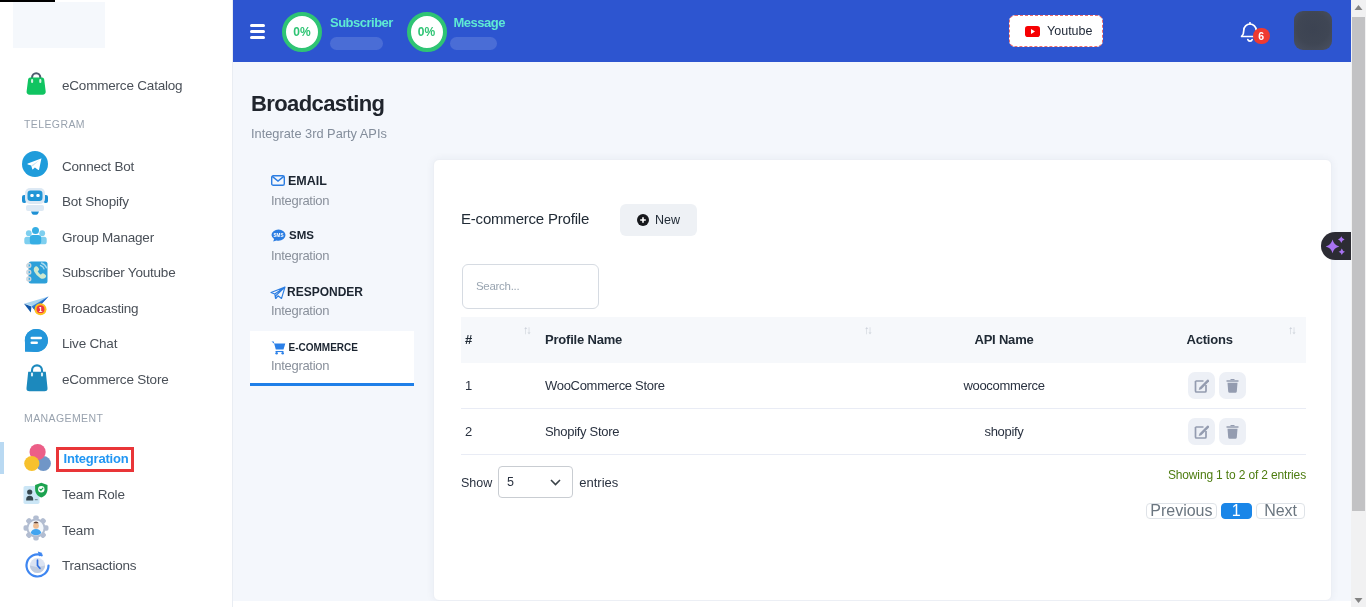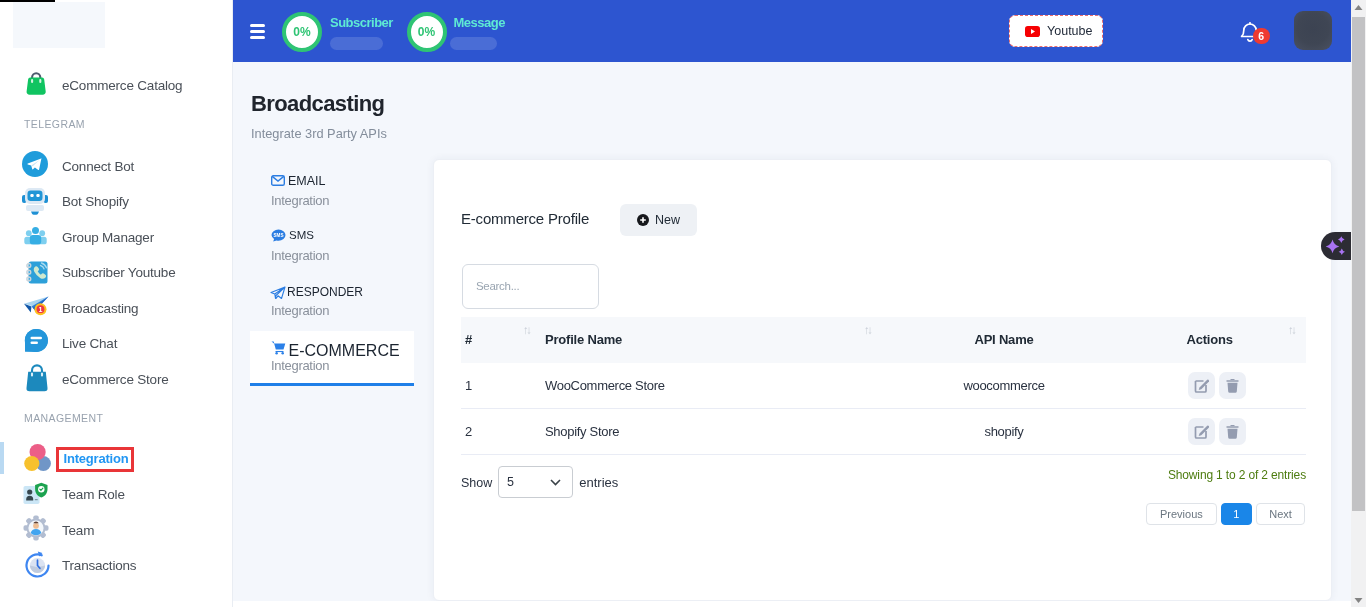--- a/index.html
+++ b/index.html
@@ -11,27 +11,27 @@
 .sect{position:absolute;left:24px;font-size:10.5px;color:#98a2ae;letter-spacing:.4px}
 .micon{position:absolute;left:23px}
 .topbar{position:absolute;left:233px;top:0;width:1118px;height:62px;background:#2d55d0}
 .content{position:absolute;left:233px;top:62px;width:1118px;height:539px;background:#f4f7fc}
 .card{position:absolute;left:200px;top:97px;width:899px;height:442px;background:#fff;border-radius:6px;box-shadow:0 0 8px rgba(30,50,90,.06);border:1px solid #eceff5}
 .ring{position:absolute;width:40px;height:40px;border-radius:50%;background:#fff;border:4.5px solid #2fc474;display:flex;align-items:center;justify-content:center}
 .ring span{font-size:12px;font-weight:bold;color:#2fc474}
 .tbl{position:absolute;color:#5eead4;font-size:13px;font-weight:bold;letter-spacing:-.5px}
 .tbar{height:13.5px;border-radius:7px;background:rgba(255,255,255,.14)}
 .tbtn{position:absolute;top:15px;height:32px;background:#fff;border-radius:6px;display:flex;align-items:center;justify-content:center;font-size:12.5px;color:#222b3a;font-weight:400}
-.subt{position:absolute;font-size:12.5px;font-weight:normal;color:#1b2430;white-space:nowrap}
+.subt{position:absolute;font-size:12.5px;font-weight:bold;color:#1b2430;white-space:nowrap}
 .subg{position:absolute;font-size:13px;letter-spacing:-.3px;color:#89909b;white-space:nowrap}
 .sorti{position:absolute;font-size:11.5px;color:#c6ccd5;letter-spacing:-2.5px}
 .thx{position:absolute;font-size:13px;letter-spacing:-.2px;font-weight:bold;color:#212b36;white-space:nowrap}
 .tdx{position:absolute;font-size:13px;letter-spacing:-.3px;color:#2a3240;white-space:nowrap}
 .abtn{position:absolute;width:27px;height:27px;border-radius:7px;background:#edf0f6;display:flex;align-items:center;justify-content:center}
-.pbtn{position:absolute;top:343.2px;height:22px;border:1px solid #dfe3e8;background:#fff;border-radius:4px;display:flex;align-items:center;justify-content:center;font-size:11px;color:#6b7680}
+.pbtn{position:absolute;top:343.2px;height:16px;border:1px solid #dfe3e8;background:#fff;border-radius:4px;display:flex;align-items:center;justify-content:center;font-size:16px;color:#6b7680}
 </style>
 </head>
 <body>
 <div class="sidebar">
   <div class="abs" style="left:0;top:0;width:55px;height:2px;background:#000"></div>
   <div class="abs" style="left:13px;top:2px;width:92px;height:46px;background:#f5f8fc"></div>
 
   <svg class="micon" style="left:24px;top:71px" width="24" height="26" viewBox="0 0 24 26">
     <path d="M8.1 11 V6.3 a4.1 4.1 0 0 1 8.2 0 V11" fill="none" stroke="#4d5b6d" stroke-width="2.1" stroke-linecap="round"></path>
     <path d="M6.3 6.5 H18 a2.2 2.2 0 0 1 2.2 1.9 l1.5 12 a3 3 0 0 1 -3 3.4 H5.6 a3 3 0 0 1 -3 -3.4 l1.5 -12 A2.2 2.2 0 0 1 6.3 6.5 z" fill="#10c461"></path>
@@ -204,21 +204,21 @@
     </svg>
   <div class="subt" style="left:54px;top:222.5px;font-size:12px">RESPONDER</div>
   <div class="subg" style="left:38px;top:240.5px">Integration</div>
   <div class="abs" style="left:17px;top:268.5px;width:163.5px;height:55.5px;background:#fff;border-bottom:3px solid #1f7fe8"></div>
   <svg class="abs" style="left:38px;top:279px" width="15" height="14" viewBox="0 0 15 14">
       <path d="M.5.5 h2.2 l.6 2 h11 l-1.8 6 H4.8 L3.2 2.8z" fill="#2b80e8"></path>
       <path d="M4.5 10.5 h8" stroke="#2b80e8" stroke-width="1.1"></path>
       <circle cx="5.6" cy="12.3" r="1.25" fill="#2b80e8"></circle>
       <circle cx="11.7" cy="12.3" r="1.25" fill="#2b80e8"></circle>
     </svg>
-  <div class="subt" style="left:55.5px;top:279.5px;font-size:16px">E-COMMERCE</div>
+  <div class="subt" style="left:55.5px;top:279.5px;font-size:10px">E-COMMERCE</div>
   <div class="subg" style="left:38px;top:295.5px">Integration</div>
   <div class="card">
     <div class="abs" style="left:27px;top:50px;font-size:15px;font-weight:normal;color:#212b36;letter-spacing:-.2px">E-commerce Profile</div>
     <div class="abs" style="left:186px;top:44px;width:77px;height:32px;background:#eef1f5;border-radius:6px;display:flex;align-items:center;justify-content:center;font-size:12.5px;color:#212b36">
       <svg width="12" height="12" viewBox="0 0 12 12" style="margin-right:6px">
           <circle cx="6" cy="6" r="6" fill="#16181c"></circle>
           <path d="M6 3.2 V8.8 M3.2 6 H8.8" stroke="#fff" stroke-width="1.6"></path>
         </svg>New
     </div>
     <div class="abs" style="left:28px;top:104px;width:137px;height:45px;border:1px solid #d6dbe2;border-radius:6px;background:#fff"></div>

